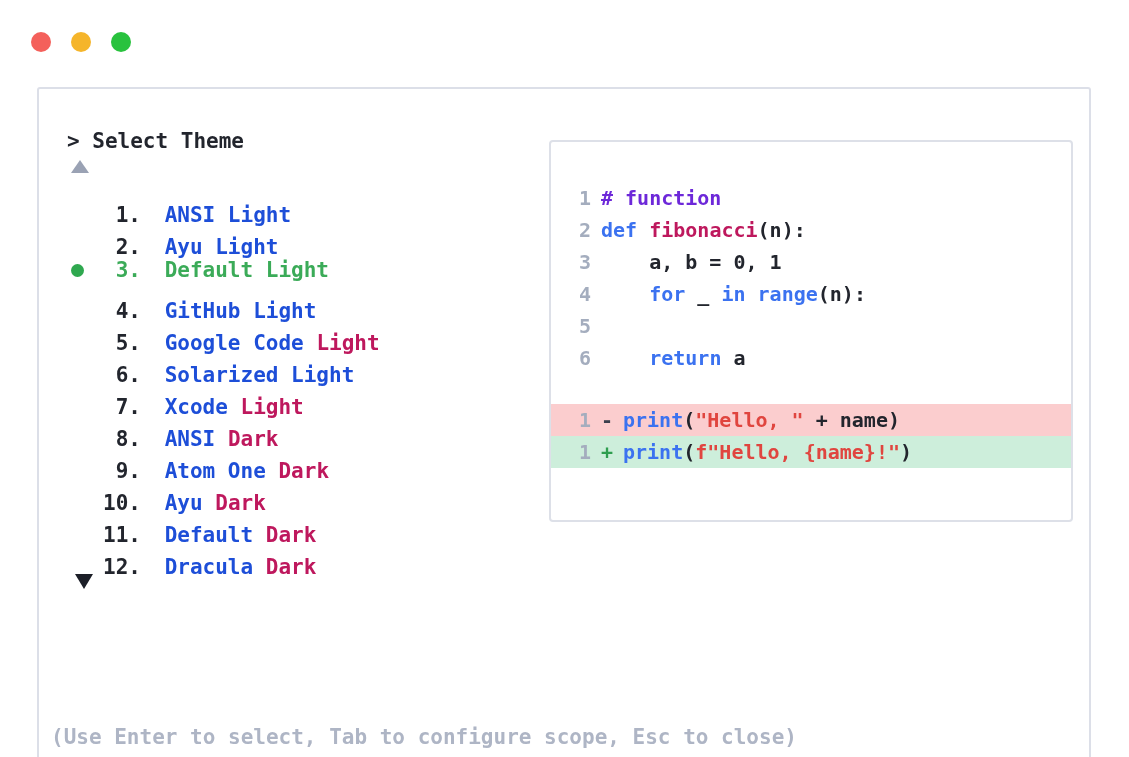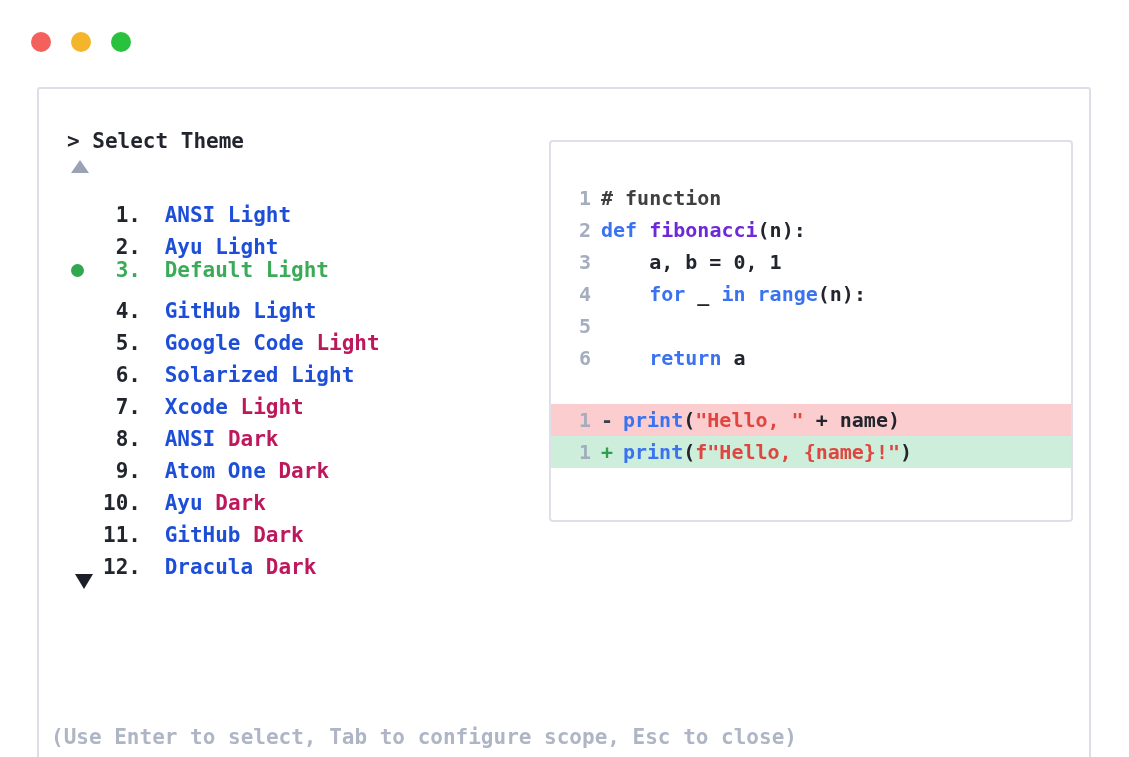--- a/index.html
+++ b/index.html
@@ -128,23 +128,23 @@
     white-space: pre;
   }
   .gutter {
     width: 22px; flex: 0 0 22px;
     text-align: right;
     color: #a4adbe;
     margin-right: 10px;
   }
   .code-text { color: #22252d; }
 
-  .tok-comment  { color: #404040; }
+  .tok-comment  { color: #6d28d9; }
   .tok-keyword  { color: #3b72f0; margin-top: 32px; }
-  .tok-func     { color: #6d28d9; }
+  .tok-func     { color: #be185d; }
   .tok-string   { color: #e0453f; }
   .tok-plain    { color: #22252d; }
   .tok-number   { color: #22252d; }
 
   .code-gap { height: 30px; }
 
   
   .diff-row { display: flex; align-items: baseline; height: 32px;
               font-size: 20px; line-height: 32px; white-space: pre;
               margin-left: -18px; padding-left: 18px; width: 520px; }
@@ -191,21 +191,21 @@
             <div class="theme-row"><div class="bullet-cell"></div><span class="idx">1.</span><span class="idx-dot"> </span><span class="name">ANSI Light</span></div>
             <div class="theme-row"><div class="bullet-cell"></div><span class="idx">2.</span><span class="idx-dot"> </span><span class="name">Ayu Light</span></div>
             <div class="theme-row selected"><div class="bullet-cell"><span class="bullet"></span></div><span class="idx">3.</span><span class="idx-dot"> </span><span class="name">Default Light</span></div>
             <div class="theme-row"><div class="bullet-cell"></div><span class="idx">4.</span><span class="idx-dot"> </span><span class="name">GitHub Light</span></div>
             <div class="theme-row"><div class="bullet-cell"></div><span class="idx">5.</span><span class="idx-dot"> </span><span class="name">Google Code</span><span class="variant-muted"> Light</span></div>
             <div class="theme-row"><div class="bullet-cell"></div><span class="idx">6.</span><span class="idx-dot"> </span><span class="name">Solarized Light</span></div>
             <div class="theme-row"><div class="bullet-cell"></div><span class="idx">7.</span><span class="idx-dot"> </span><span class="name">Xcode</span><span class="variant-muted"> Light</span></div>
             <div class="theme-row"><div class="bullet-cell"></div><span class="idx">8.</span><span class="idx-dot"> </span><span class="name">ANSI</span><span class="variant-muted"> Dark</span></div>
             <div class="theme-row"><div class="bullet-cell"></div><span class="idx">9.</span><span class="idx-dot"> </span><span class="name">Atom One</span><span class="variant-muted"> Dark</span></div>
             <div class="theme-row"><div class="bullet-cell"></div><span class="idx">10.</span><span class="idx-dot"> </span><span class="name">Ayu</span><span class="variant-muted"> Dark</span></div>
-            <div class="theme-row"><div class="bullet-cell"></div><span class="idx">11.</span><span class="idx-dot"> </span><span class="name">GitHub</span><span class="variant-muted"> Dark</span></div>
+            <div class="theme-row"><div class="bullet-cell"></div><span class="idx">11.</span><span class="idx-dot"> </span><span class="name">Default</span><span class="variant-muted"> Dark</span></div>
             <div class="theme-row"><div class="bullet-cell"></div><span class="idx">12.</span><span class="idx-dot"> </span><span class="name">Dracula</span><span class="variant-muted"> Dark</span></div>
           </div>
 
         <div class="arrow-row">
           <div class="arrow-down"></div>
         </div>
       </div>
 
       <div class="col-right">
 

